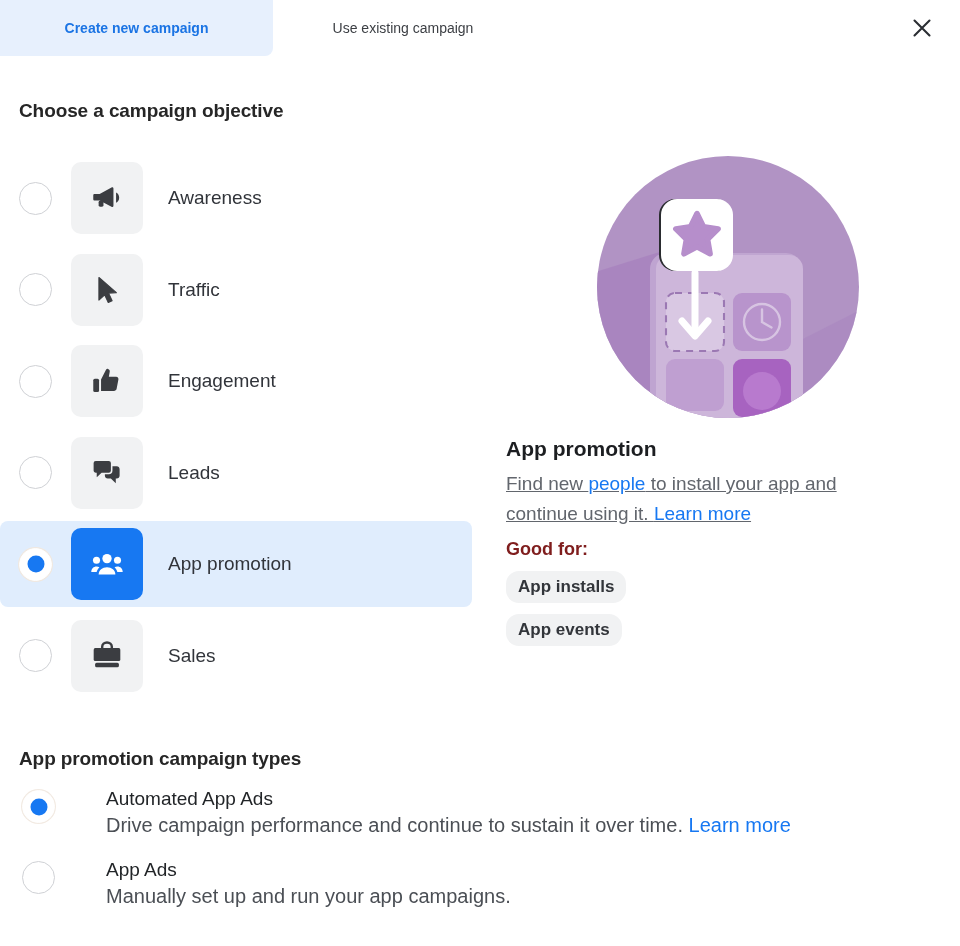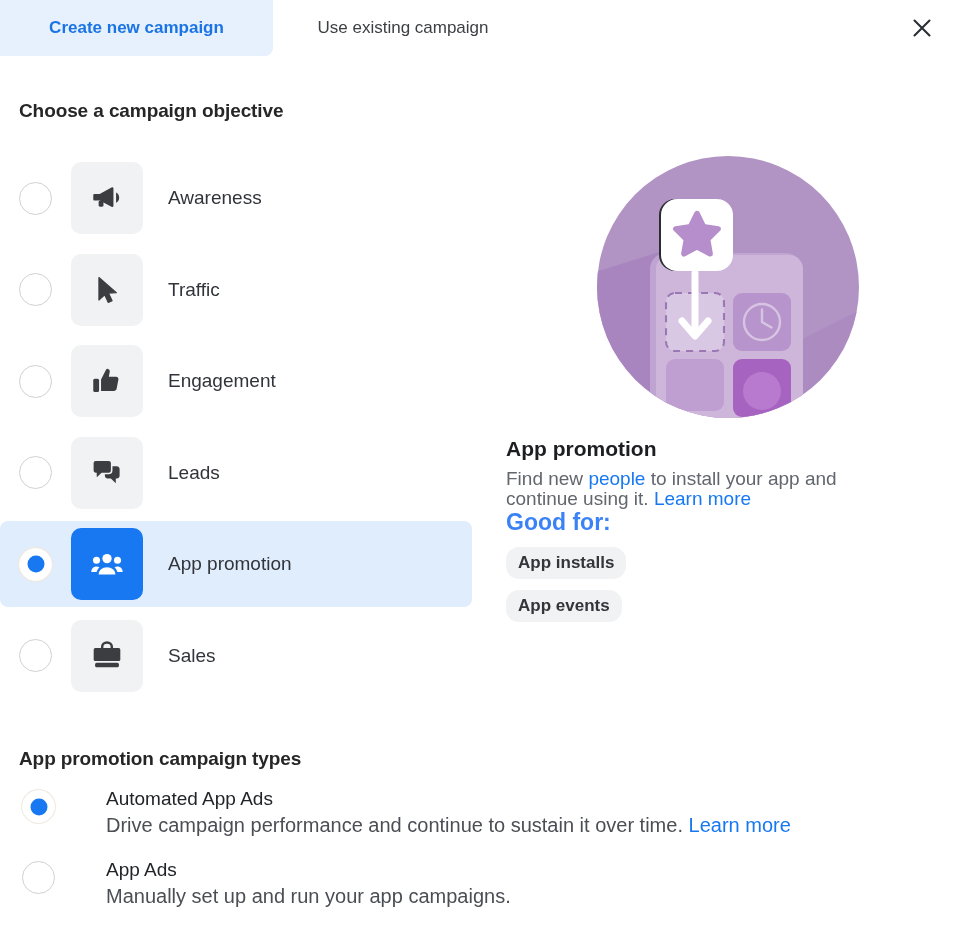--- a/index.html
+++ b/index.html
@@ -23,21 +23,21 @@
     left: 0; top: 0;
     width: 960px; height: 56px;
   }
   .tab {
     position: absolute;
     top: 0;
     height: 56px;
     display: flex;
     align-items: center;
     justify-content: center;
-    font-size: 17px;
+    font-size: 14px;
     cursor: pointer;
     user-select: none;
   }
   .tab-active {
     left: 0;
     width: 273px;
     background: #e7f0fd;
     color: #1b74e4;
     font-weight: bold;
     border-radius: 0 0 8px 0;
@@ -144,30 +144,31 @@
   .illo-wrap svg { display: block; }
   .info-title {
     margin-top: 18px;
     font-size: 21px;
     font-weight: bold;
     color: #1c1e21;
   }
   .info-desc {
     margin-top: 8px;
     font-size: 19px;
-    line-height: 20px;
+    line-height: 30px;
     color: #62666d;
     max-width: 400px;
+    text-decoration: underline;
   }
   .info-desc .link { color: #1778f2; }
   .good-for {
-    margin-top: 0;
-    font-size: 23px;
+    margin-top: 10px;
+    font-size: 18px;
     font-weight: bold;
-    color: #3b82f6;
+    color: #7f1d1d;
   }
   .chip {
     display: inline-block;
     margin-top: 11px;
     padding: 6px 12px;
     background: #f1f2f3;
     border-radius: 13px;
     font-size: 17px;
     font-weight: bold;
     color: #32353a;

